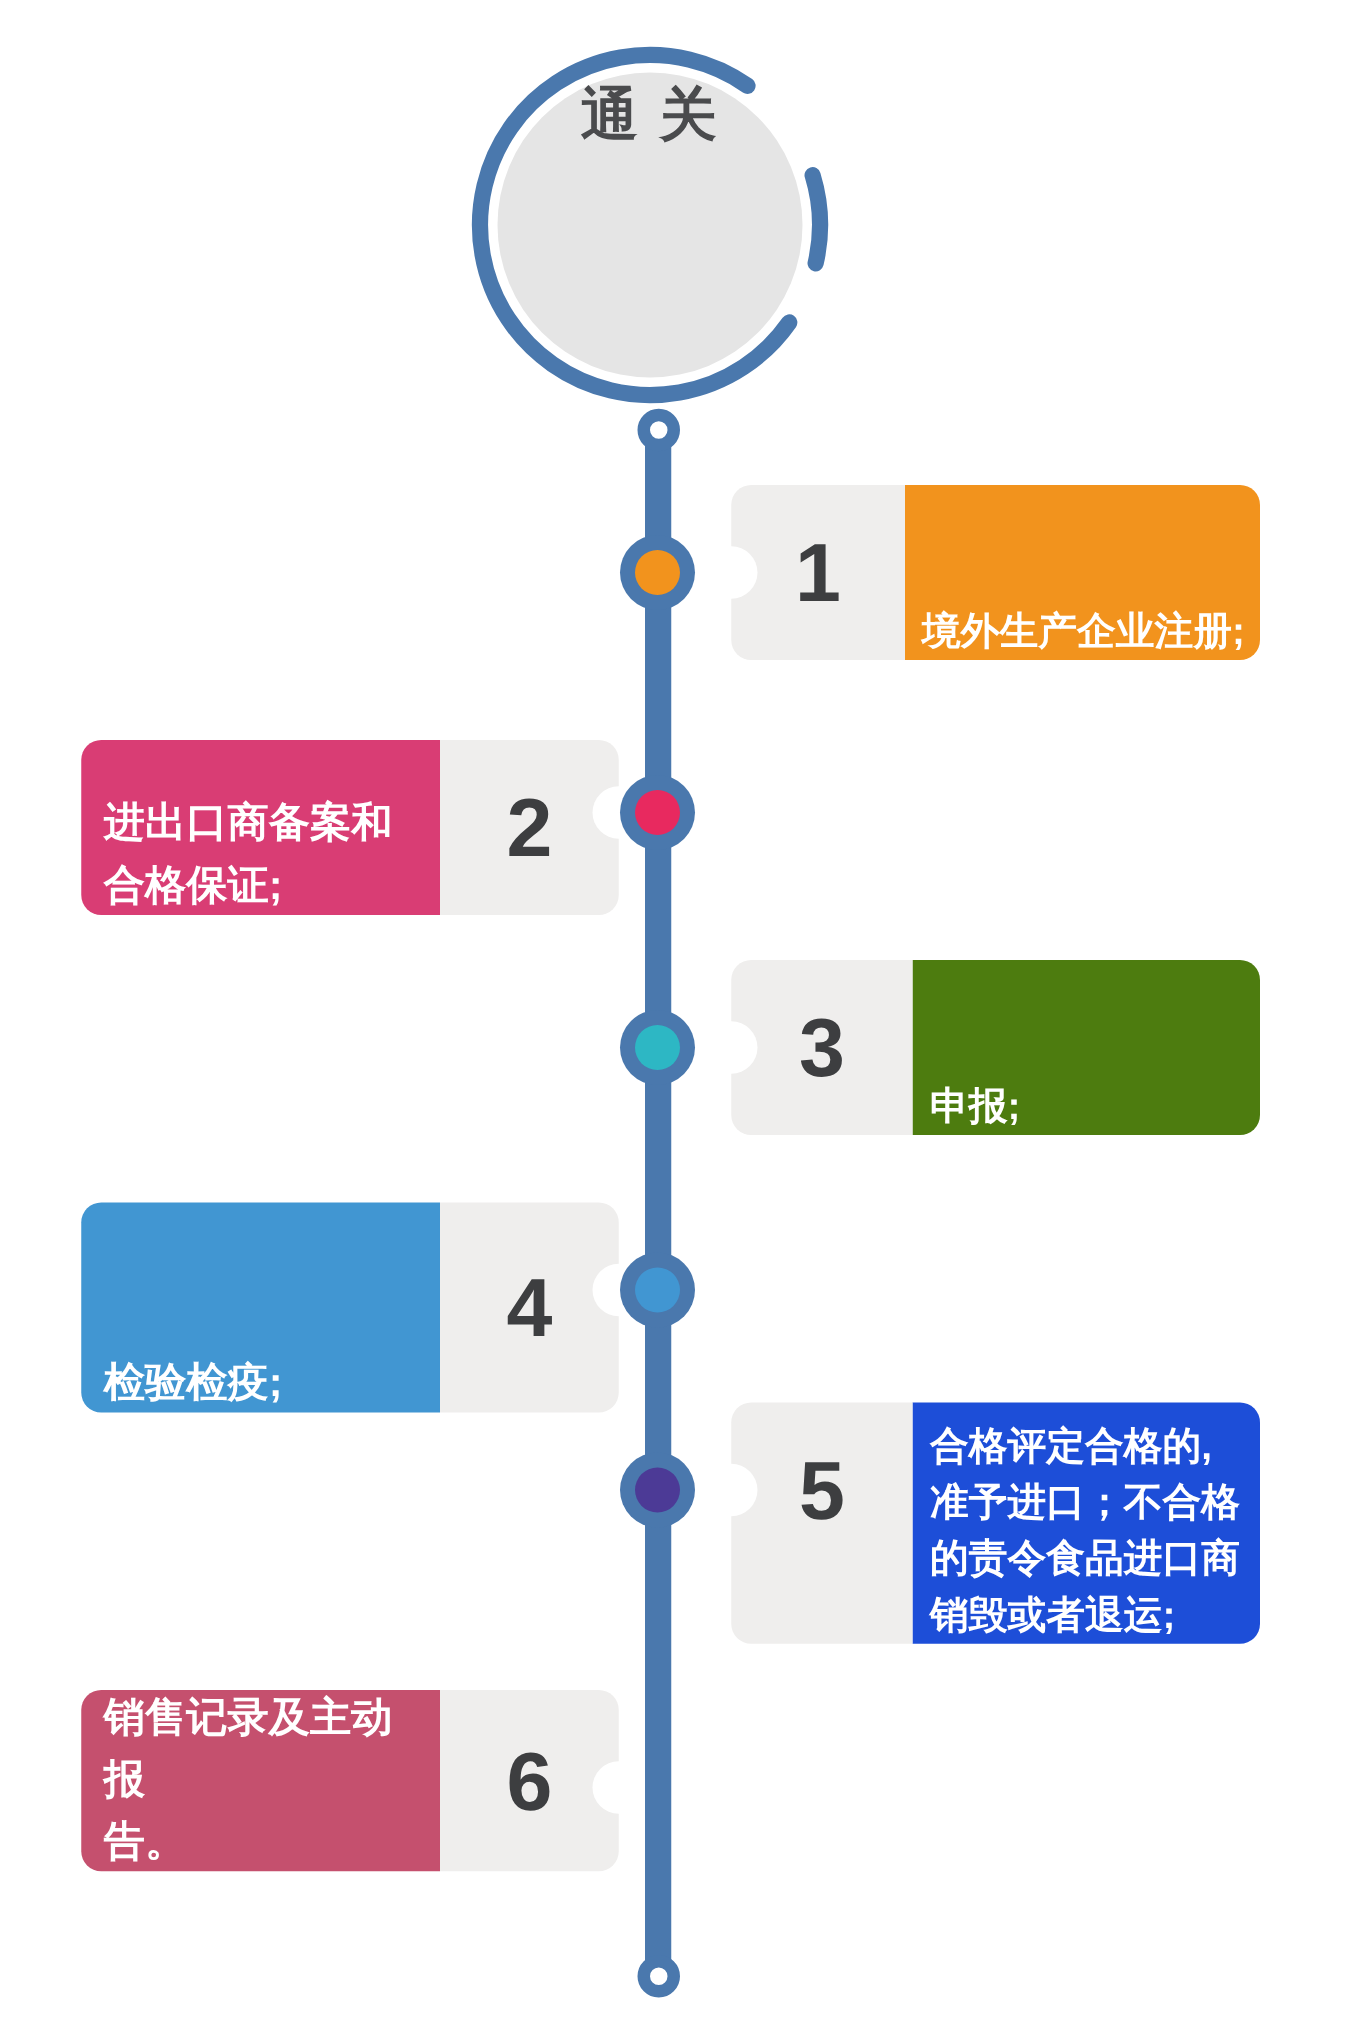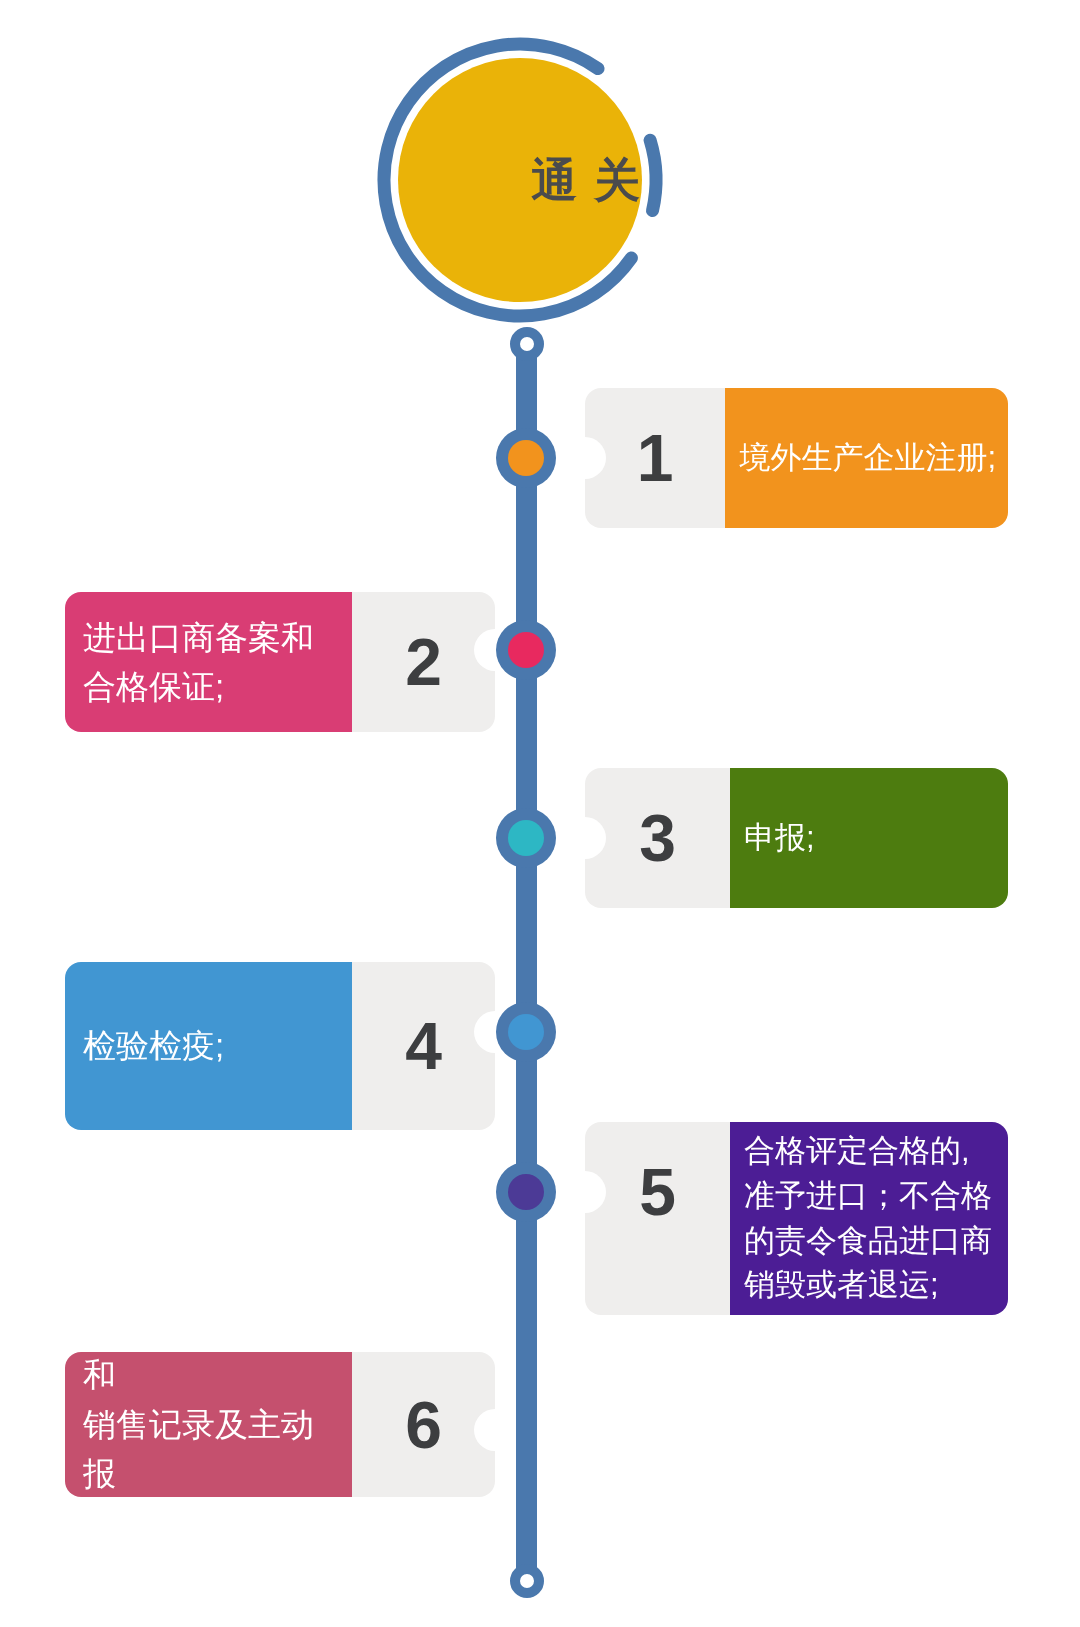--- a/index.html
+++ b/index.html
@@ -1,22 +1,22 @@
 <!DOCTYPE html>
 <html><head>
 <meta charset="utf-8">
 <style>
   html,body{margin:0;padding:0;background:#ffffff;}
   body{font-family:"Liberation Sans","DejaVu Sans",sans-serif;}
   .canvas{position:relative;width:1080px;height:1627px;background:#ffffff;overflow:hidden;}
 
   
   .ring-svg{position:absolute;left:0;top:0;width:1080px;height:340px;}
-  .circle-fill{position:absolute;left:398px;top:58px;width:244px;height:244px;border-radius:50%;background:#eab308;
-    display:flex;flex-direction:row;align-items:center;justify-content:flex-end;}
+  .circle-fill{position:absolute;left:398px;top:58px;width:244px;height:244px;border-radius:50%;background:#e5e5e5;
+    display:flex;flex-direction:column;align-items:center;justify-content:space-between;}
   .circle-title{font-size:46px;font-weight:bold;color:#4a4b4d;line-height:1.45;letter-spacing:2px;text-align:center;}
 
   
   .t-line{position:absolute;left:516px;top:344px;width:21px;height:1237px;background:#4a78ad;}
   .t-ring{position:absolute;width:34px;height:34px;box-sizing:border-box;border:10px solid #4a78ad;background:#ffffff;border-radius:50%;}
   .t-ring.start{left:510px;top:327px;}
   .t-ring.end{left:510px;top:1564px;}
   .t-node{position:absolute;left:496px;width:60px;height:60px;border-radius:50%;background:#4a78ad;
     display:flex;align-items:center;justify-content:center;}
   .t-node .dot{width:36px;height:36px;border-radius:50%;}
@@ -34,21 +34,21 @@
   .row.r4{left:65px; top:962px;width:430px;height:168px;}
   .row.r5{left:585px;top:1122px;width:423px;height:193px;}
   .row.r6{left:65px; top:1352px;width:430px;height:145px;}
 
   .numbox{background:#efeeed;display:flex;align-items:center;justify-content:center;position:relative;}
   .row.right .numbox{width:145px;border-radius:16px 0 0 16px;}
   .row.left  .numbox{width:143px;border-radius:0 16px 16px 0;}
   .num{font-size:66px;font-weight:bold;color:#3d3e40;}
   .row.r5 .num{position:absolute;left:50%;top:70px;transform:translate(-50%,-50%);}
 
-  .textbox{flex:1;display:flex;align-items:center;color:#ffffff;font-weight:normal;}
+  .textbox{flex:1;display:flex;align-items:flex-end;color:#ffffff;font-weight:bold;}
   .row.right .textbox{border-radius:0 16px 16px 0;font-size:31px;line-height:1.45;padding:0 12px 0 14px;}
   .row.left  .textbox{border-radius:16px 0 0 16px;font-size:33px;line-height:1.5;padding:0 8px 0 18px;}
   .step-text{white-space:pre-line;}
   .one-line .step-text{white-space:nowrap;}
 </style>
 </head>
 <body>
 
 <div class="canvas">
 
@@ -94,21 +94,21 @@
     </div>
     <div class="numbox">
       <span class="num">4</span>
     </div>
   </div>
 
   <div class="row r5 right">
     <div class="numbox">
       <span class="num">5</span>
     </div>
-    <div class="textbox" style="background-color: #4c1d95;">
+    <div class="textbox" style="background-color: #1d4ed8;">
       <span class="step-text">合格评定合格的,
 准予进口；不合格
 的责令食品进口商
 销毁或者退运;</span>
     </div>
   </div>
 
   <div class="row r6 left">
     <div class="textbox" style="background-color: rgb(197, 80, 110);">
       <span class="step-text">进口商建立进口和

